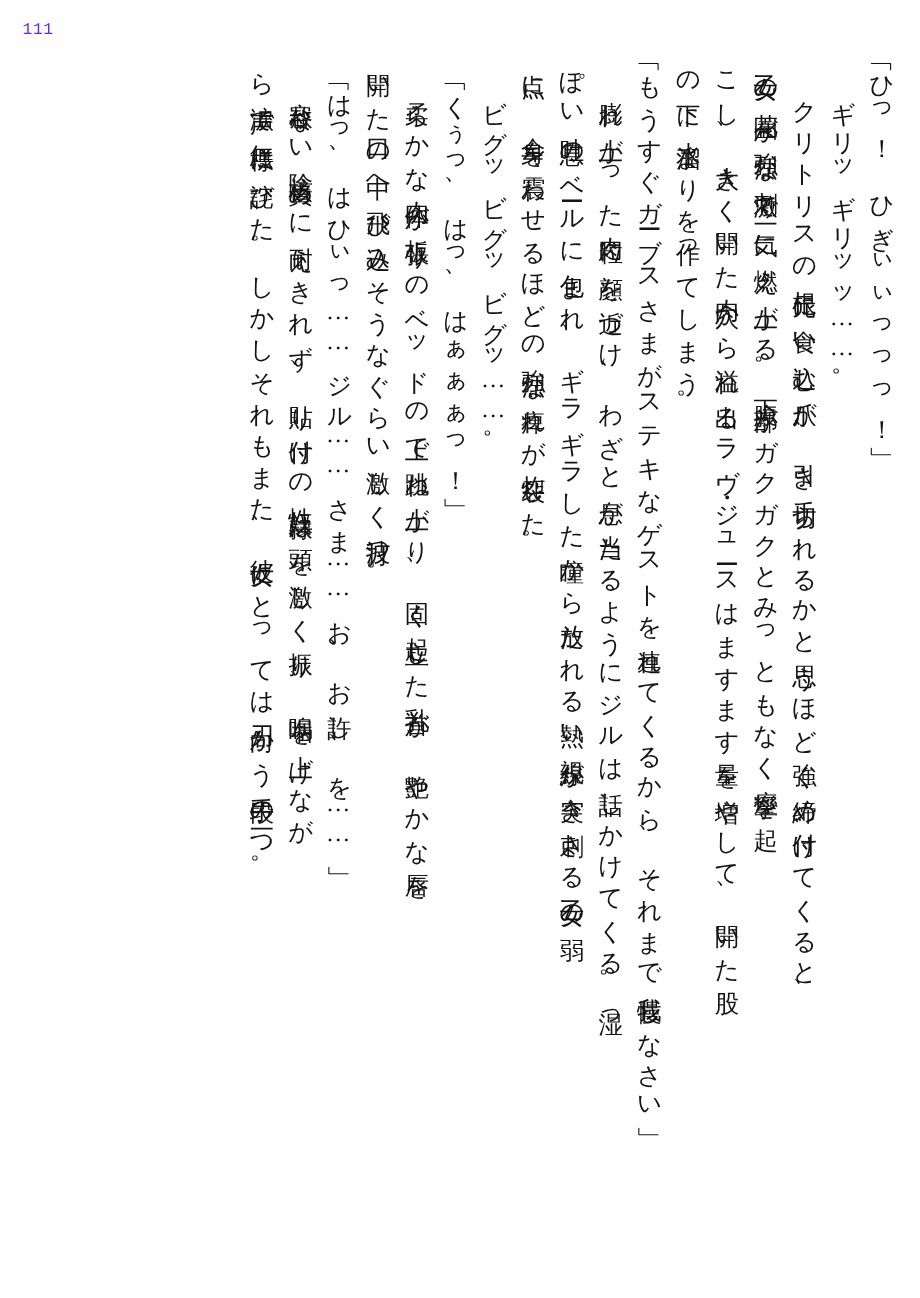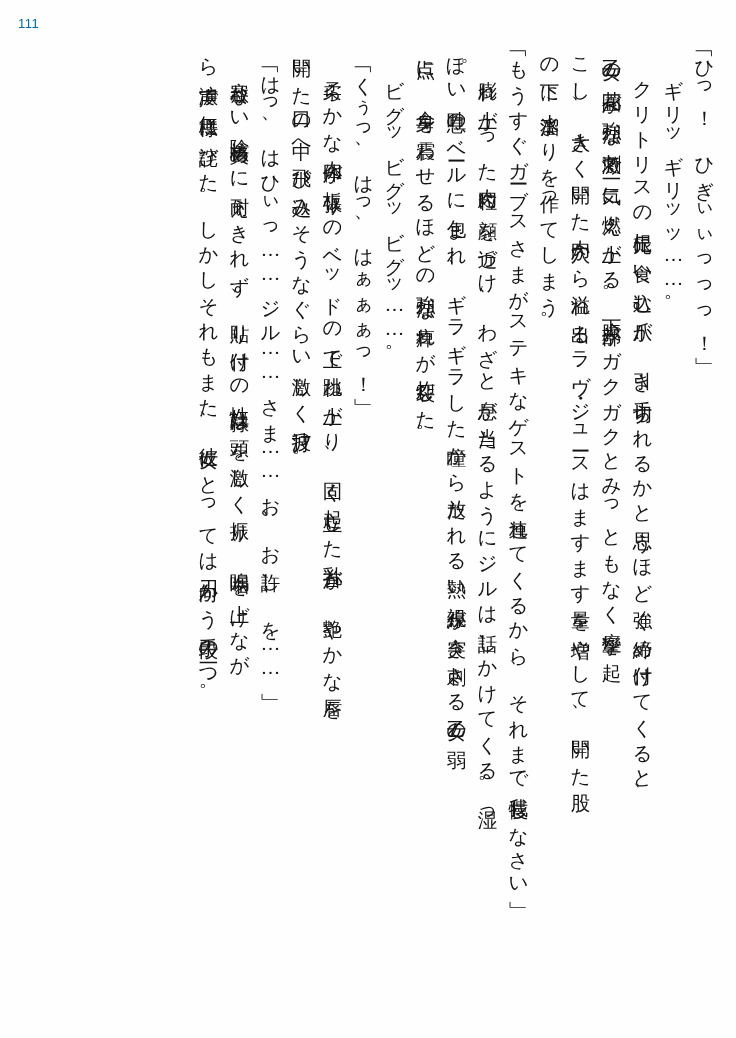--- a/index.html
+++ b/index.html
@@ -15,23 +15,23 @@
     width: 736px;
     height: 1038px;
     background: #fefefe;
     overflow: hidden;
   }
   .page-number {
     position: absolute;
     top: 16px;
     left: 18px;
     font-size: 13px;
-    color: #0369a1;
+    color: #6d28d9;
     letter-spacing: 0.5px;
-    font-family: Liberation Sans, sans-serif;
+    font-family: Liberation Mono, monospace;
   }
   .text-body {
     position: absolute;
     top: 44px;
     right: 22px;
     bottom: 26px;
     left: 26px;
     display: flex;
     flex-direction: row-reverse;
     justify-content: flex-start;

